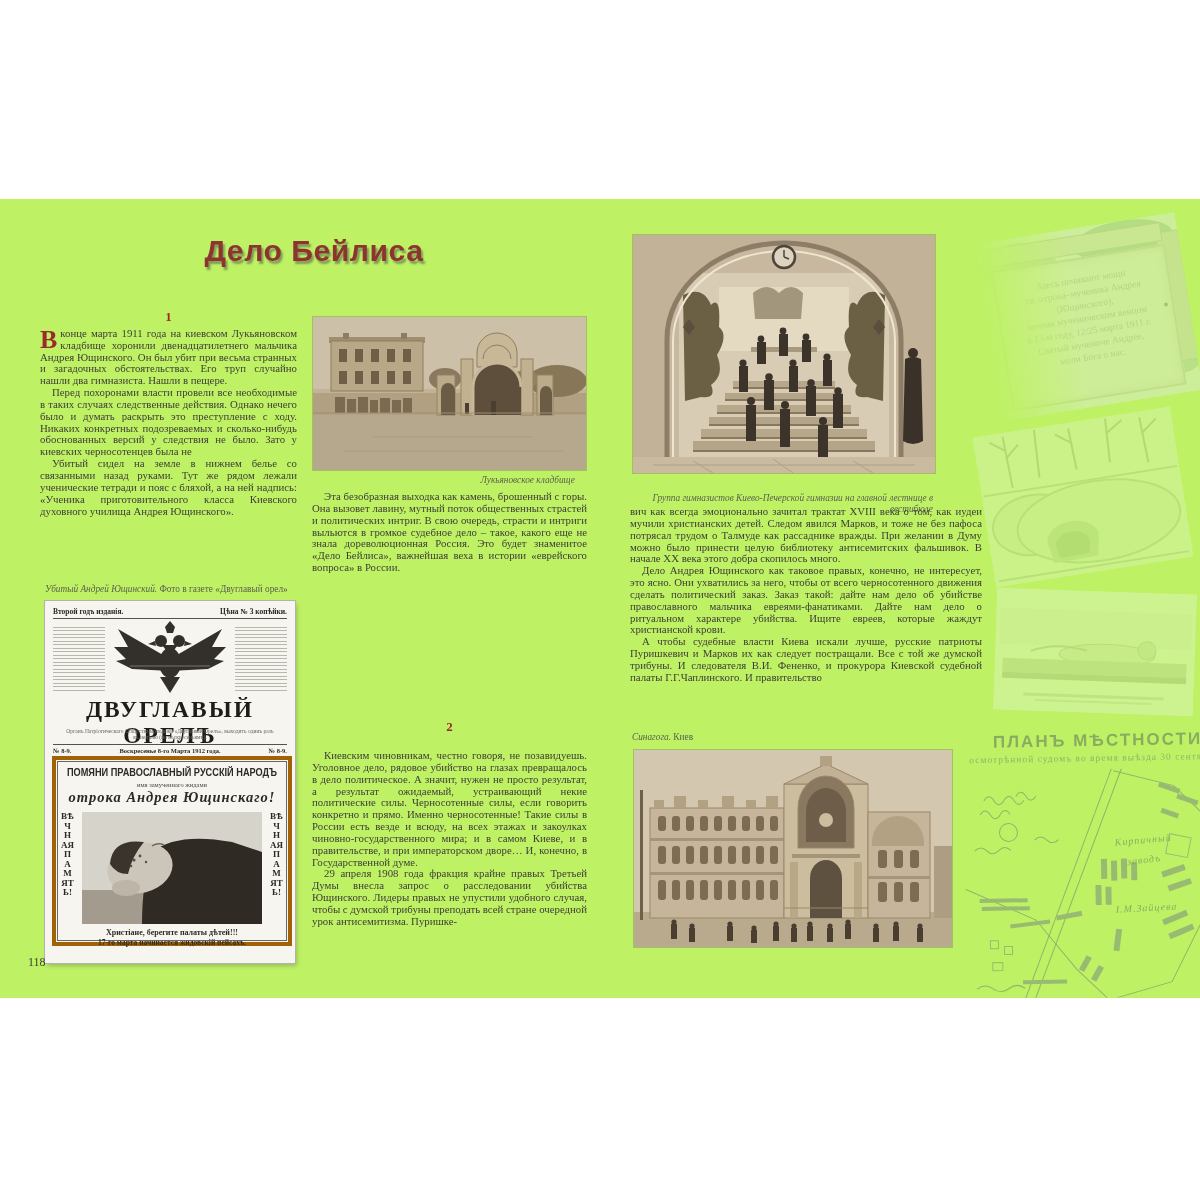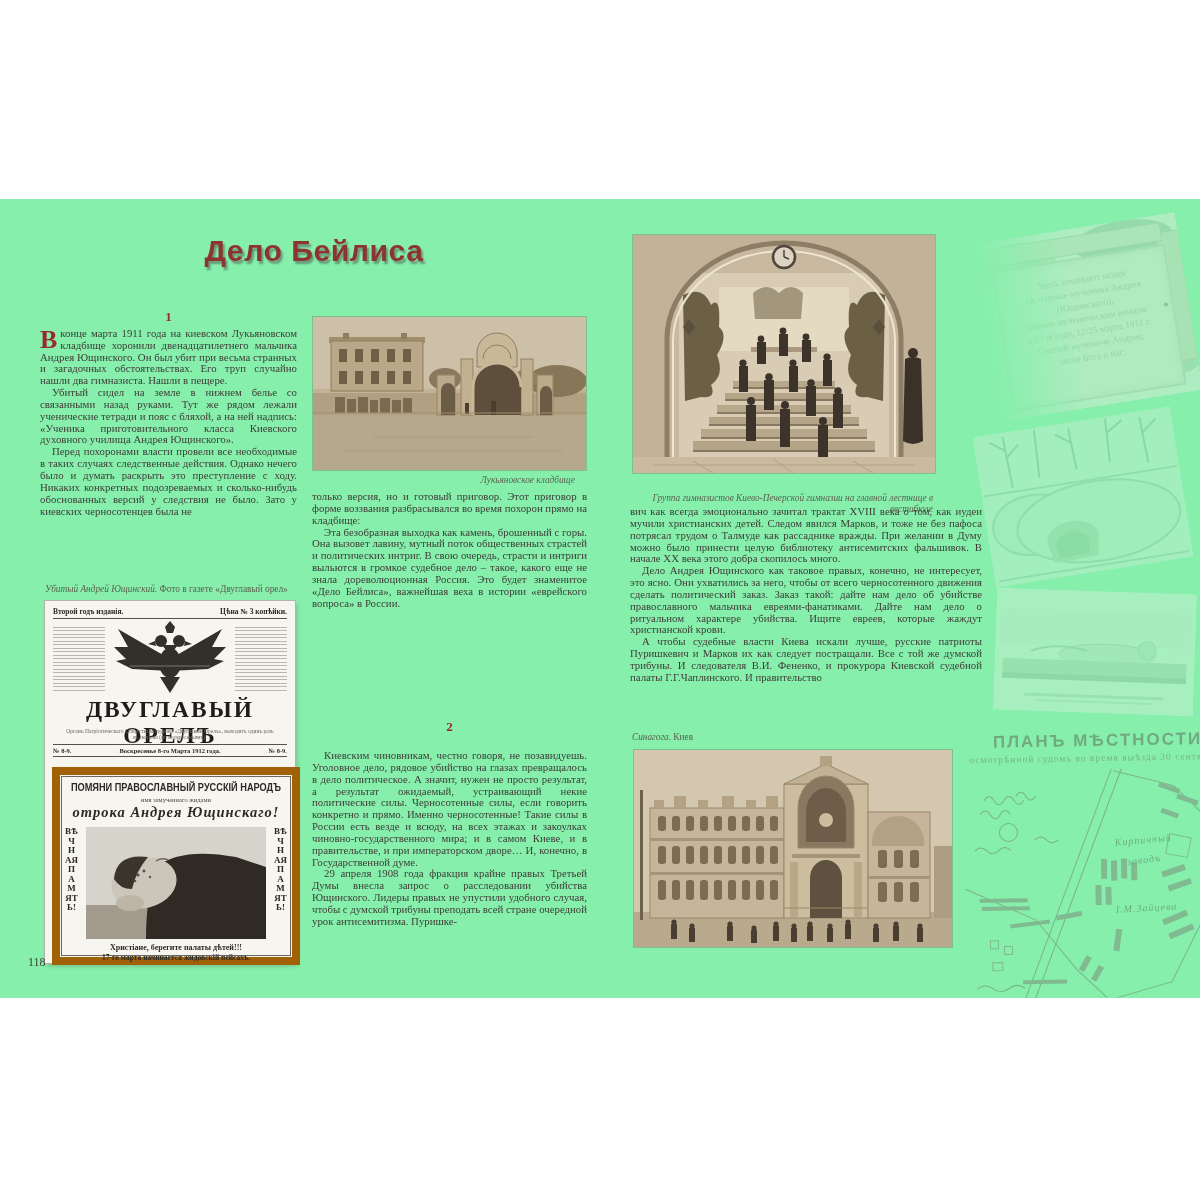--- a/index.html
+++ b/index.html
@@ -1,17 +1,17 @@
 <!DOCTYPE html>
 <html><head>
 <meta charset="utf-8">
 <style>
   html,body{margin:0;padding:0;width:1200px;height:1200px;background:#ffffff;overflow:hidden;
     font-family:"Liberation Serif","DejaVu Serif",serif;}
-  .spread{position:absolute;left:0;top:199px;width:1200px;height:799px;background:#86efac;overflow:hidden;}
+  .spread{position:absolute;left:0;top:199px;width:1200px;height:799px;background:#bef264;overflow:hidden;}
   .abs{position:absolute;}
 
   
   .title{left:40px;top:36px;width:548px;text-align:center;
     font-family:"Liberation Sans","DejaVu Sans",sans-serif;font-weight:bold;font-size:29px;
     letter-spacing:.5px;color:#8d3430;text-shadow:2px 3px 2px rgba(70,70,70,.5);transform:scaleX(1.04);}
   .secnum{text-align:center;color:#9b2b2b;font-weight:bold;font-size:13px;margin:0 0 5px 0;}
   .bodytext{font-size:10.8px;line-height:11.85px;color:#3f3d38;text-align:justify;}
   .bodytext p{margin:0;text-indent:12px;}
   .bodytext p.noindent{text-indent:0;}
@@ -31,21 +31,21 @@
   .np-row{position:absolute;left:8px;right:8px;top:6px;display:flex;justify-content:space-between;
     font-weight:bold;font-size:7.5px;border-bottom:1px solid #55524c;padding-bottom:2px;}
   .np-sidetext{position:absolute;top:26px;width:52px;height:64px;
     background:repeating-linear-gradient(#b9b6ae 0 1px,transparent 1px 3.5px);}
   .np-masthead{position:absolute;left:0;right:0;top:96px;text-align:center;font-weight:bold;
     font-size:23px;letter-spacing:2px;transform:scaleX(1.02);font-family:"Liberation Serif",serif;color:#1f1d1a;}
   .np-subline{position:absolute;left:20px;right:20px;top:127px;text-align:center;font-size:5.5px;
     color:#6a675f;line-height:6px;}
   .np-daterow{position:absolute;left:8px;right:8px;top:143px;display:flex;justify-content:space-between;
     font-size:6.5px;font-weight:bold;border-top:1px solid #55524c;border-bottom:1px solid #55524c;padding:2px 0;}
-  .np-box{position:absolute;left:7px;top:166px;width:232px;height:182px;border:8px solid #a16207;
+  .np-box{position:absolute;left:7px;top:155px;width:232px;height:182px;border:4px solid #a16207;
     box-shadow:inset 0 0 0 1px #f6f5f0, inset 0 0 0 2px #6a675f;}
   .np-h1{position:absolute;left:0;right:0;top:7px;text-align:center;font-weight:bold;font-size:10px;
     font-family:"Liberation Sans",sans-serif;transform:scaleX(.92);}
   .np-h2{position:absolute;left:0;right:0;top:21px;text-align:center;font-size:6.5px;color:#4c4a44;}
   .np-h3{position:absolute;left:0;right:0;top:29px;text-align:center;font-weight:bold;font-size:14.5px;
     font-style:italic;letter-spacing:1px;}
   .np-vert{position:absolute;top:52px;width:13px;font-weight:bold;font-size:9px;line-height:9.5px;
     text-align:center;word-break:break-all;line-break:anywhere;}
   .np-photo{position:absolute;left:26px;top:52px;width:180px;height:112px;}
   .np-f1{position:absolute;left:0;right:0;top:168px;text-align:center;font-weight:bold;font-size:8px;}
@@ -72,22 +72,22 @@
 </head>
 <body>
 
 <div class="spread">
 
   <div class="abs title">Дело Бейлиса</div>
 
   <div class="abs bodytext" style="left:40px;top:112px;width:257px;">
     <div class="secnum">1</div>
     <p class="noindent"><span class="dropcap">В</span><span>конце марта 1911 года на киевском Лукьяновском кладбище хоронили двенадцатилетнего мальчика Андрея Ющинского. Он был убит при весьма странных и загадочных обстоятельствах. Его труп случайно нашли два гимназиста. Нашли в пещере.</span></p>
+    <p>Перед похоронами власти провели все необходимые в таких случаях следственные действия. Однако нечего было и думать раскрыть это преступление с ходу. Никаких конкретных подозреваемых и сколько-нибудь обоснованных версий у следствия не было. Зато у киевских черносотенцев была не</p>
     <p>Убитый сидел на земле в нижнем белье со связанными назад руками. Тут же рядом лежали ученические тетради и пояс с бляхой, а на ней надпись: «Ученика приготовительного класса Киевского духовного училища Андрея Ющинского».</p>
-    <p>Перед похоронами власти провели все необходимые в таких случаях следственные действия. Однако нечего было и думать раскрыть это преступление с ходу. Никаких конкретных подозреваемых и сколько-нибудь обоснованных версий у следствия не было. Зато у киевских черносотенцев была не</p>
   </div>
 
   <div class="abs caption" style="left:45px;top:385px;width:252px;">
     <span class="cap-name">Убитый Андрей Ющинский.</span><span class="cap-rest"> Фото в газете «Двуглавый орел»</span>
   </div>
 
   <div class="abs newspaper">
     <div class="np-row">
       <span>Второй годъ изданія.</span>
       <span>Цѣна № 3 копѣйки.</span>
@@ -184,21 +184,20 @@
       </g>
       <rect x="178" y="84" width="5" height="14" fill="#4a3e2e"></rect>
       <rect x="152" y="86" width="4" height="11" fill="#4a3e2e"></rect>
       <path d="M0,96 H273" stroke="#9d8d70"></path>
       <path d="M60,120 H220 M30,134 H250" stroke="#ab9b7e" stroke-width="1"></path>
     </svg>
   </div>
   <div class="abs caption cap-italic" style="left:315px;top:276px;width:260px;">Лукьяновское кладбище</div>
 
   <div class="abs bodytext" style="left:312px;top:292px;width:275px;">
-    <p class="noindent">только версия, но и готовый приговор. Этот приговор в форме воззвания разбрасывался во время похорон прямо на кладбище:</p>
     <p>Эта безобразная выходка как камень, брошенный с горы. Она вызовет лавину, мутный поток общественных страстей и политических интриг. В свою очередь, страсти и интриги выльются в громкое судебное дело – такое, какого еще не знала дореволюционная Россия. Это будет знаменитое «Дело Бейлиса», важнейшая веха в истории «еврейского вопроса» в России.</p>
   </div>
   <div class="abs secnum" style="left:312px;top:520px;width:275px;">2</div>
   <div class="abs bodytext" style="left:312px;top:545px;width:275px;margin-top:6px;">
     <p>Киевским чиновникам, честно говоря, не позавидуешь. Уголовное дело, рядовое убийство на глазах превращалось в дело политическое. А значит, нужен не просто результат, а результат ожидаемый, устраивающий некие политические силы. Черносотенные силы, если говорить конкретно и прямо. Именно черносотенные! Такие силы в России есть везде и всюду, на всех этажах и закоулках чиновно-государственного мира; и в самом Киеве, и в правительстве, и при императорском дворе… И, конечно, в Государственной думе.</p>
     <p>29 апреля 1908 года фракция крайне правых Третьей Думы внесла запрос о расследовании убийства Ющинского. Лидеры правых не упустили удобного случая, чтобы с думской трибуны преподать всей стране очередной урок антисемитизма. Пуришке-</p>
   </div>
 
   <div class="abs photo" style="left:633px;top:36px;width:302px;height:238px;">
     <svg width="302" height="238" viewBox="0 0 302 238">

